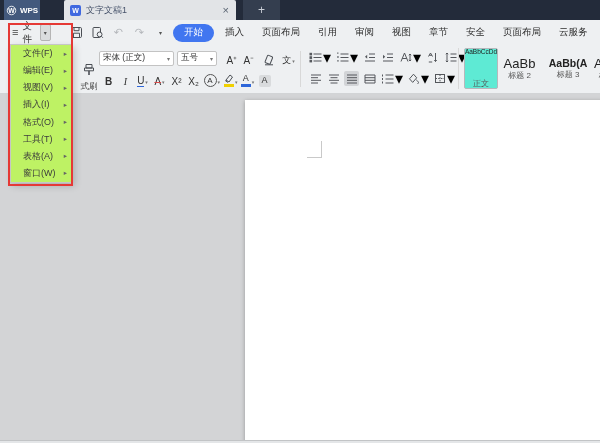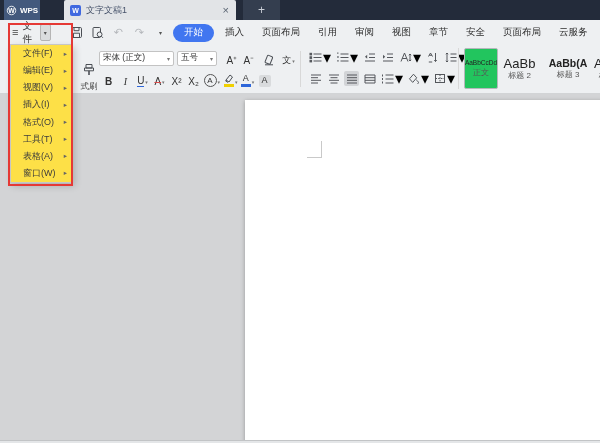--- a/index.html
+++ b/index.html
@@ -52,36 +52,36 @@
   .shadebox{background:#d9dbdd;border-radius:2px;padding:1px 3px;}
   .pgroup1{position:absolute;left:308px;top:5px;display:flex;align-items:center;gap:3px;}
   .pgroup2{position:absolute;left:308px;top:26px;display:flex;align-items:center;gap:3px;}
   .ibtn{height:15px;min-width:13px;display:flex;align-items:center;justify-content:center;gap:1px;cursor:pointer;border-radius:2px;padding:0 1px;}
   .ibtn.pressed{background:#d2d4d7;}
   .vdiv{position:absolute;top:6px;bottom:6px;width:1px;background:#d8d8d8;}
 
   
   .gallery{position:absolute;left:458px;top:3px;bottom:4px;right:0;border-left:1px solid #d8d8d8;display:flex;align-items:stretch;gap:2px;padding-left:5px;overflow:hidden;}
   .chip{display:flex;flex-direction:column;align-items:center;justify-content:center;gap:2px;border:1px solid transparent;border-radius:2px;cursor:pointer;flex:0 0 auto;}
-  .chip.sel{border-color:#b5b8bc;background:#22c55e;}
+  .chip.sel{border-color:#b5b8bc;background:#5eead4;justify-content:space-between;}
   .chip .pv{color:#222;line-height:1;white-space:nowrap;}
   .chip .nm{font-size:8px;color:#555;line-height:1;white-space:nowrap;}
   .c1{width:32px;} .c1 .pv{font-size:6.5px;}
   .c2{width:37px;} .c2 .pv{font-size:13px;}
   .c3{width:36px;margin-left:8px;} .c3 .pv{font-size:10.5px;font-weight:bold;}
   .c4{width:40px;} .c4 .pv{font-size:13px;}
 
   
   .docarea{position:absolute;top:94px;left:0;right:0;bottom:0;background:#d3d4d6;overflow:hidden;}
   .page{position:absolute;left:245px;top:6px;width:372px;height:420px;background:#fff;box-shadow:0 1px 4px rgba(0,0,0,.3);}
   .corner-mark{position:absolute;left:62px;top:41px;width:14px;height:16px;border-right:1px solid #c9c9c9;border-bottom:1px solid #c9c9c9;}
   .bottomstrip{position:absolute;left:0;right:0;bottom:0;height:2px;background:#e4e6e8;border-top:1px solid #c2c4c6;z-index:5;}
 
   
-  .filemenu{position:absolute;left:10px;top:44px;width:63px;height:139px;background:#fde047;border:1px solid #c6c6c6;box-shadow:2px 3px 7px rgba(0,0,0,.18);z-index:50;display:flex;flex-direction:column;box-sizing:border-box;}
+  .filemenu{position:absolute;left:10px;top:44px;width:63px;height:139px;background:#bef264;border:1px solid #c6c6c6;box-shadow:2px 3px 7px rgba(0,0,0,.18);z-index:50;display:flex;flex-direction:column;box-sizing:border-box;}
   .fitem{flex:1;display:flex;align-items:center;padding:0 5px 0 12px;font-size:9px;color:#3c3c3c;cursor:pointer;white-space:nowrap;}
   .fitem .arrow{margin-left:auto;font-size:6.5px;color:#666;}
 
   
   .redrect{position:absolute;left:8px;top:23px;width:65px;height:163px;border:2px solid #e53935;box-sizing:border-box;z-index:60;pointer-events:none;}
 
   svg{display:block;}
 </style>
 </head>
 <body>

